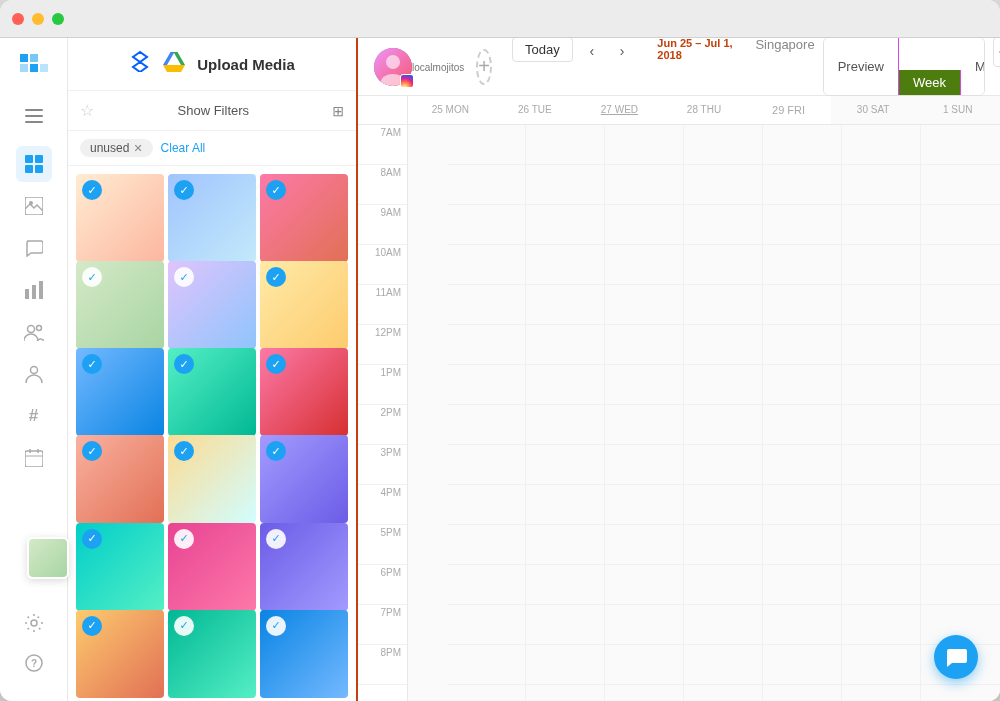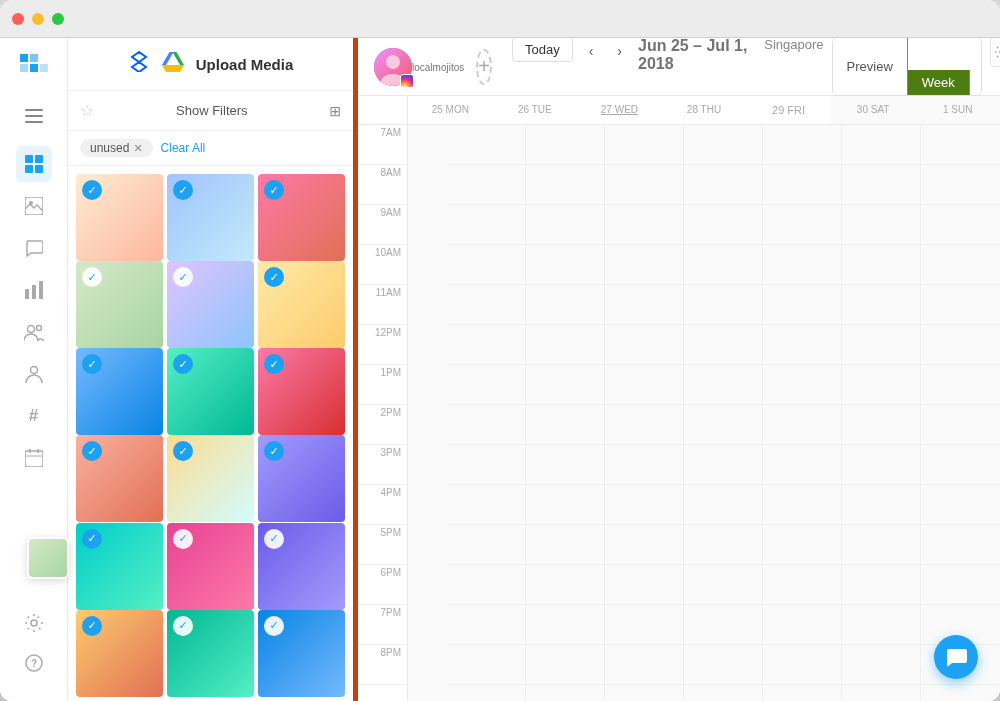--- a/index.html
+++ b/index.html
@@ -74,21 +74,21 @@
     }
     .nav-icon-active {
       background: #e8f4fd;
       color: #1da1f2;
     }
 
     
     .media-panel {
       width: 290px;
       background: #fff;
-      border-right: 5px solid #c2410c;
+      border-right: 2px solid #c2410c;
       display: flex;
       flex-direction: column;
       flex-shrink: 0;
     }
     .media-header {
       display: flex;
       align-items: center;
       justify-content: center;
       padding: 12px 16px;
       border-bottom: 1px solid #f0f0f0;
@@ -227,23 +227,24 @@
       width: 28px;
       height: 28px;
       display: flex;
       align-items: center;
       justify-content: center;
       color: #555;
       cursor: pointer;
       font-size: 14px;
     }
     .date-range {
-      font-size: 16px;
+      font-size: 11px;
       font-weight: 600;
-      color: #737373;
+      color: #c2410c;
+      margin-left: 16px;
     }
     .cal-nav-spacer { flex: 1; }
     .location-text { font-size: 13px; color: #888; }
     .view-btns { display: flex; gap: 0; border: 1px solid #e0e0e0; border-radius: 6px; overflow: hidden; }
     .view-btn {
       padding: 5px 14px;
       font-size: 13px;
       background: #fff;
       color: #555;
       cursor: pointer;

